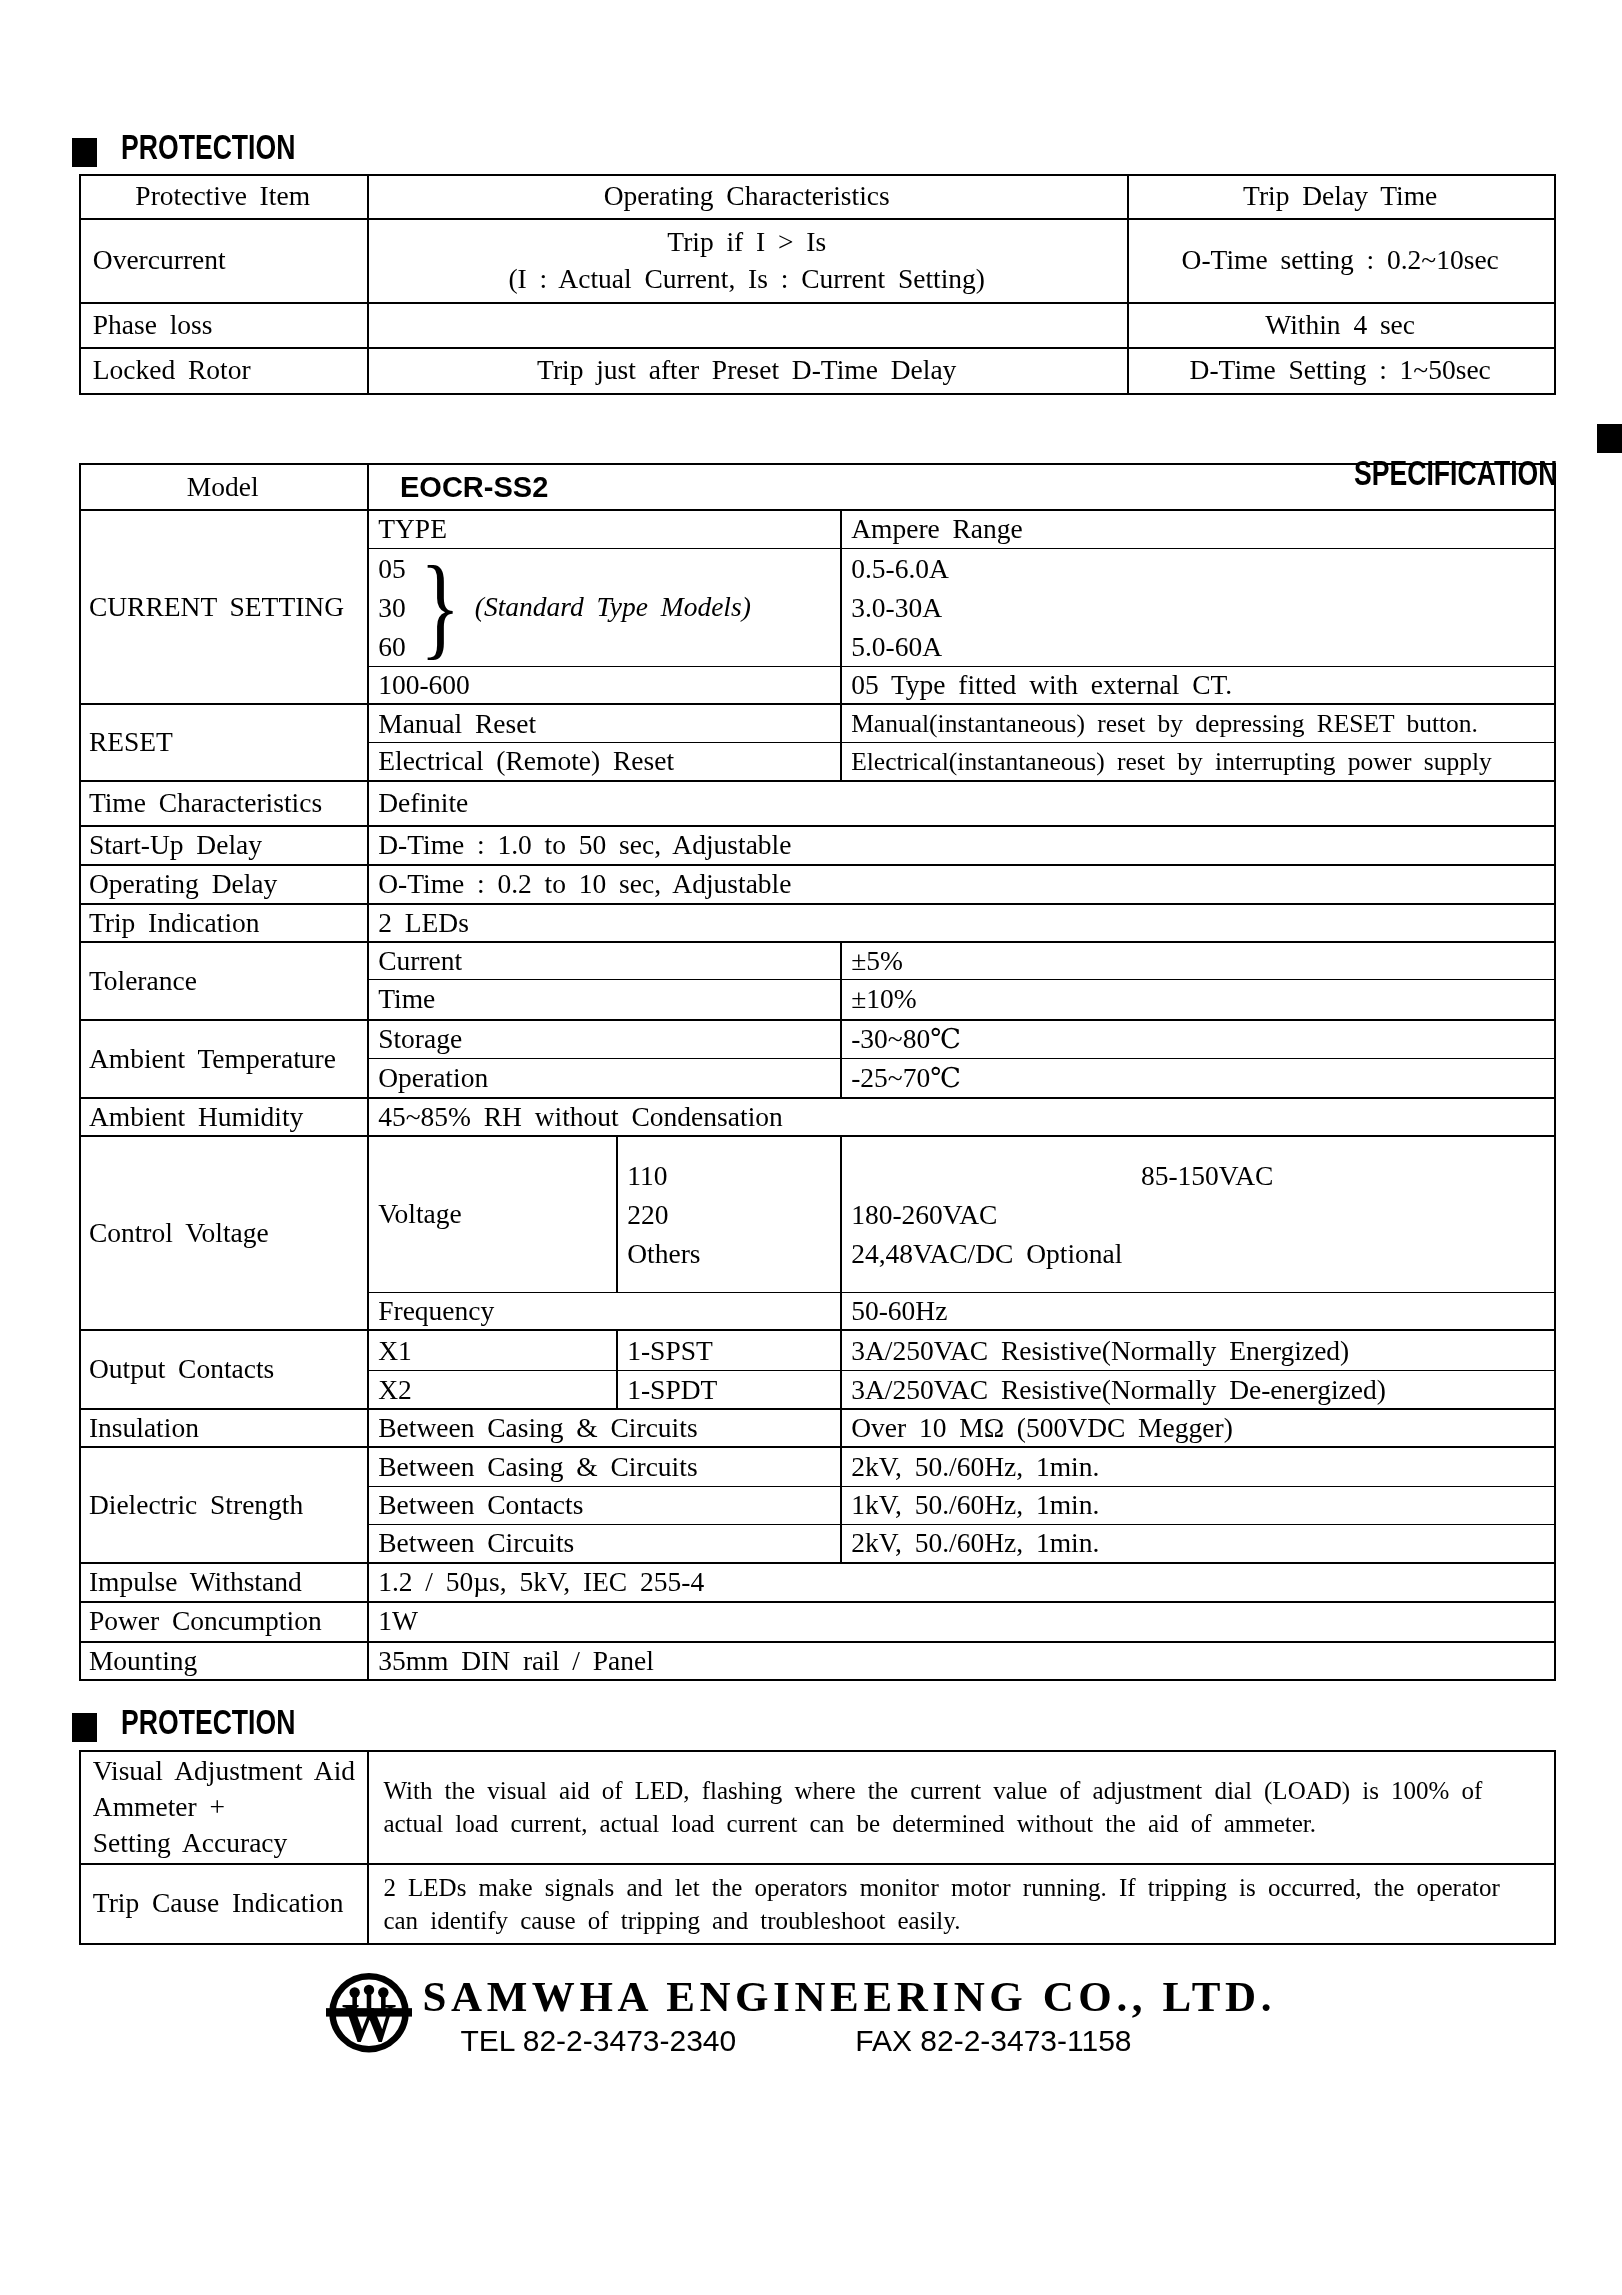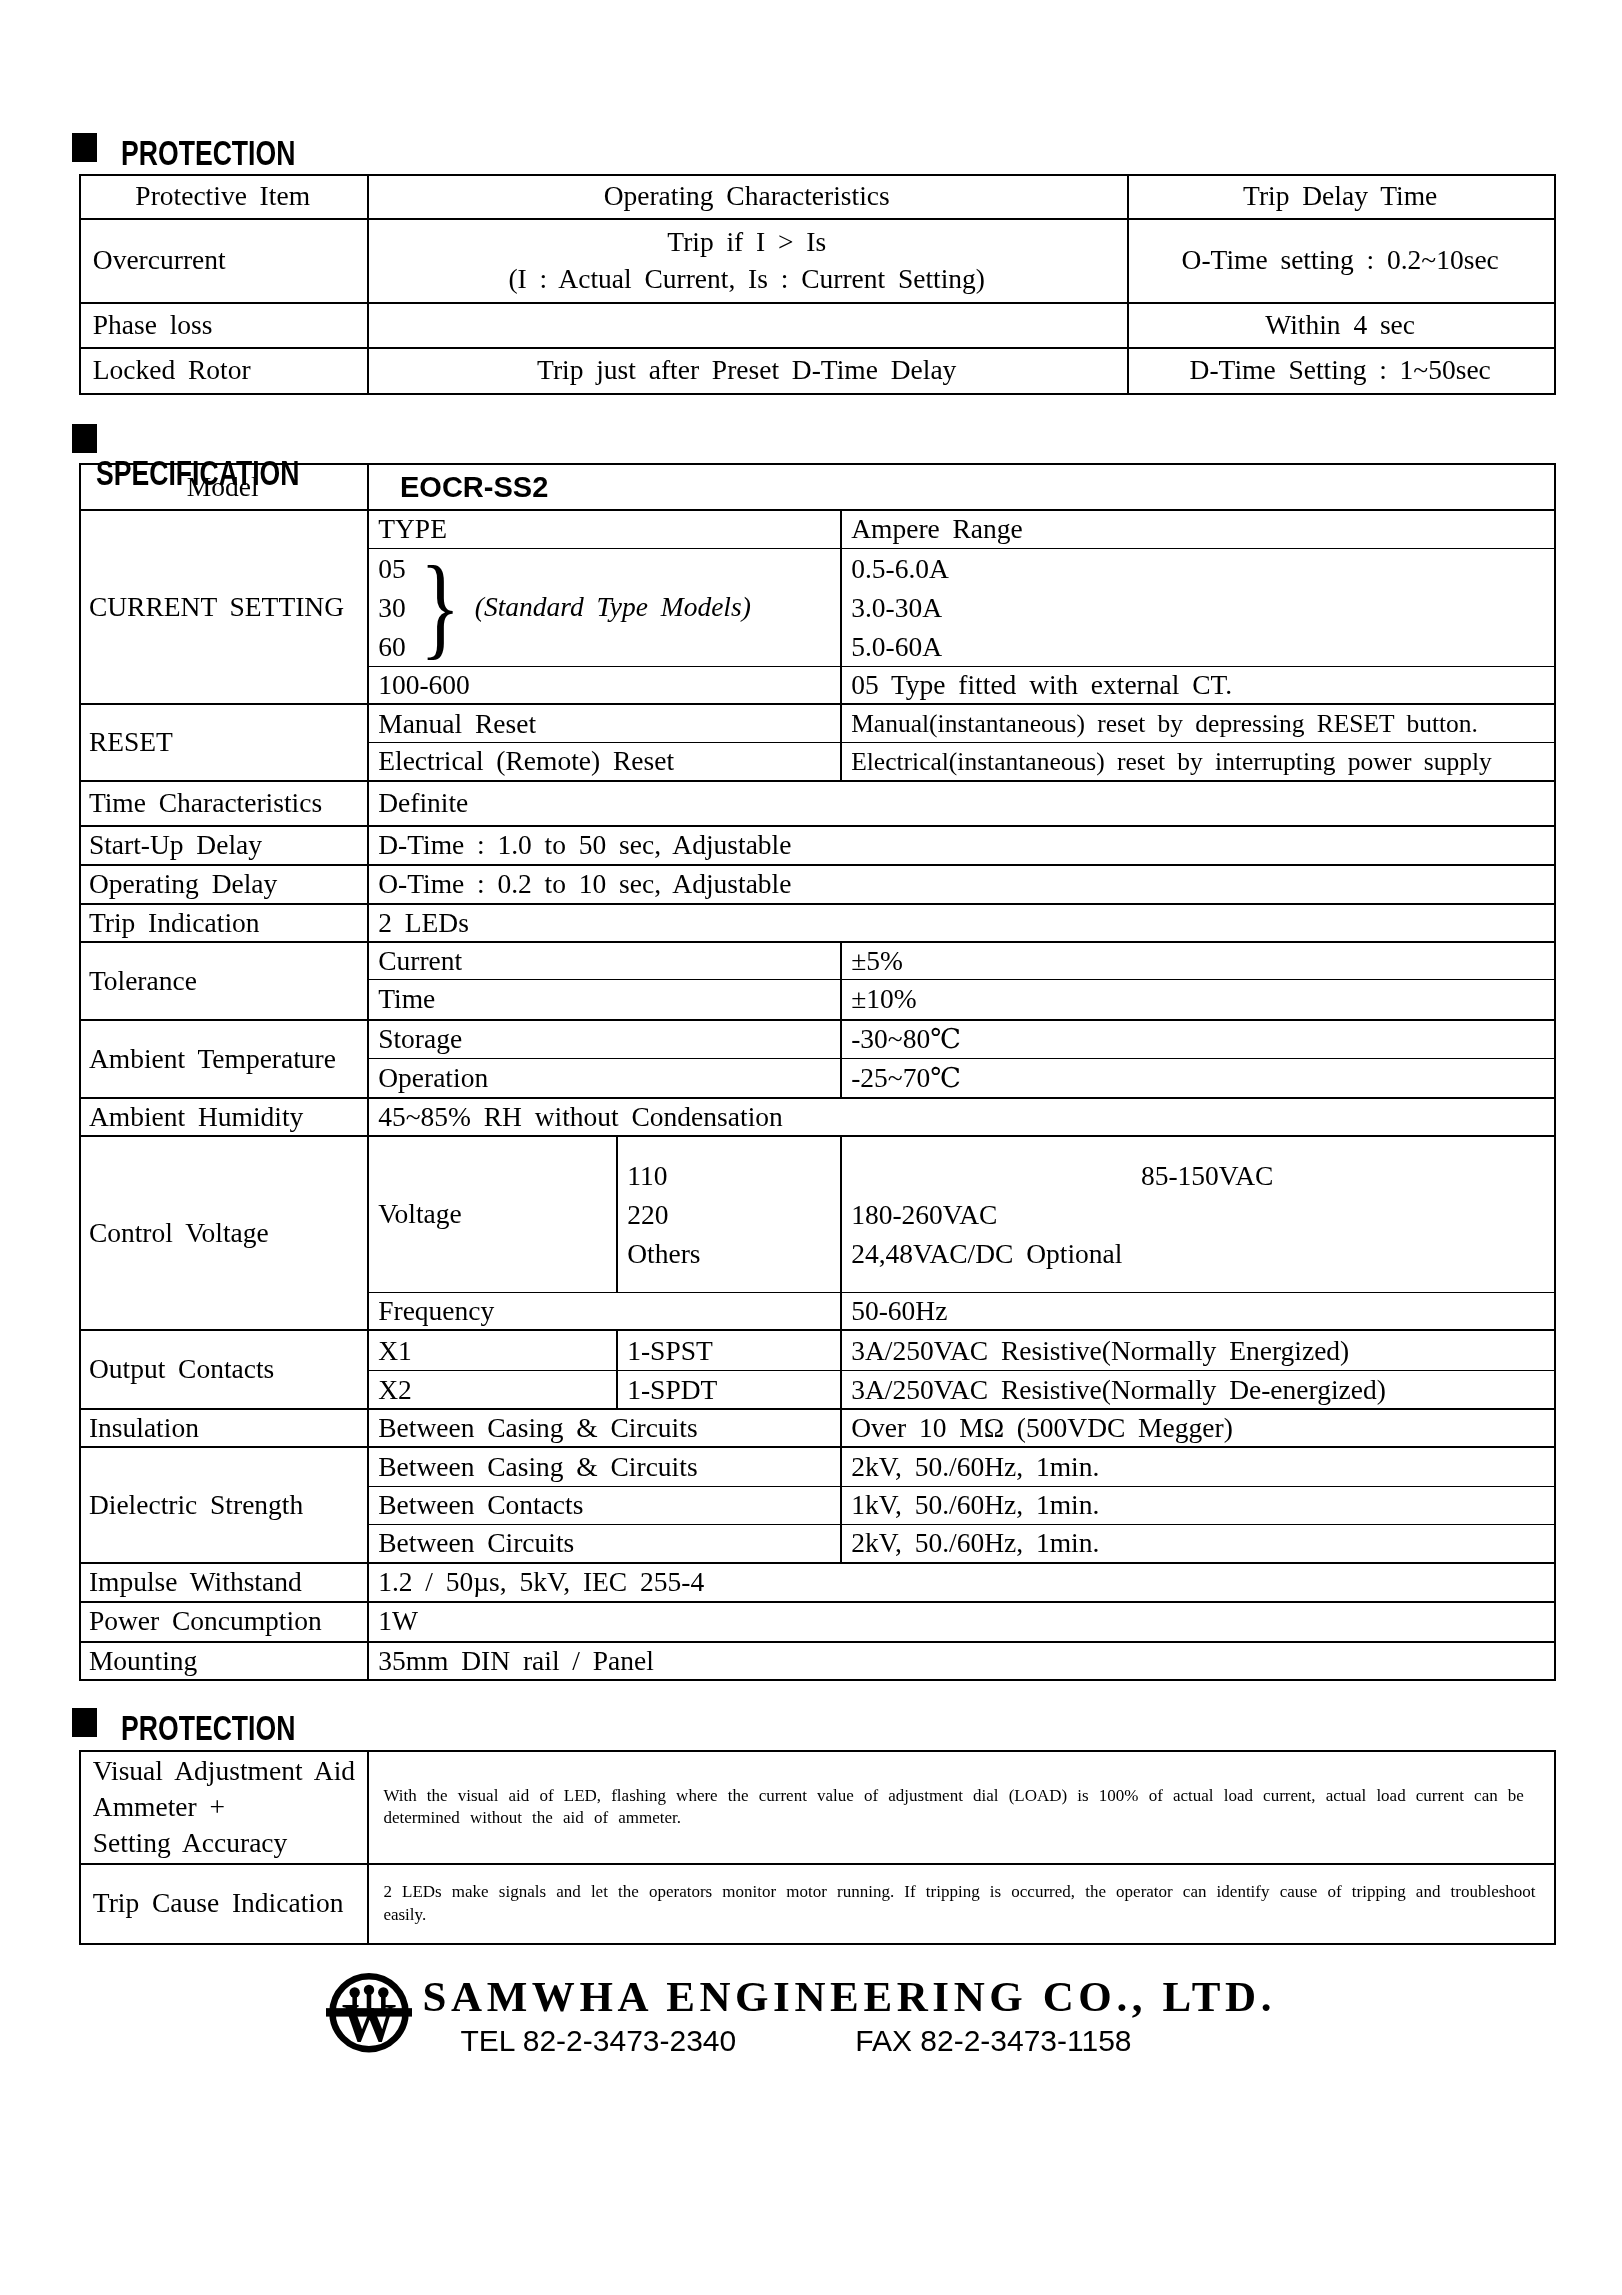--- a/index.html
+++ b/index.html
@@ -5,21 +5,21 @@
   * { box-sizing: border-box; }
   html,body { margin:0; padding:0; }
   body {
     width:1622px; height:2295px; background:#ffffff; color:#000;
     font-family:"Liberation Serif","DejaVu Serif",serif;
     -webkit-font-smoothing:antialiased;
   }
   .page { position:relative; width:1622px; height:2295px; overflow:hidden; }
 
   
-  .sec-title { display:flex; align-items:flex-start; margin-left:72px; height:34px; }
+  .sec-title { display:flex; align-items:flex-end; margin-left:72px; height:34px; }
   .sq { width:25px; height:29px; background:#000; flex:none; }
   .ttl {
     font-family:"Liberation Sans","DejaVu Sans",sans-serif; font-weight:bold;
     font-size:35px; letter-spacing:0px; white-space:nowrap;
     transform:scaleX(0.76); transform-origin:0 50%; margin-left:23.6px;
   }
 
   
   table.tbl { border-collapse:collapse; table-layout:fixed; margin-left:79px; width:1475px;
               font-size:27.5px; border:2.6px solid #000; }
@@ -39,21 +39,21 @@
   .cs-brace { font-size:84px; font-weight:400; transform:scaleY(1.35); margin:0 3.9px 0 14.4px; }
   .cs-note { margin-left:10.5px;font-style:italic; }
   .lines60 > div { line-height:39px; }
   .ind { padding-left:13px;text-align:center; }
 
   
   .model-val { font-family:"Liberation Sans","DejaVu Sans",sans-serif; font-weight:bold;
                font-size:29px; padding-left:31px !important; }
 
   
-  .para { font-size:17px; line-height:37px; padding:5.2px 13px 5.2px 14.4px !important; word-spacing:3.9px; }
+  .para { font-size:25px; line-height:37px; padding:5.2px 13px 5.2px 14.4px !important; word-spacing:3.9px; }
   .lblines { line-height:36px; }
 
   
   .footer { display:flex; align-items:flex-start; margin:26px 0 0 326px; }
   .logo { width:86px; height:86px; flex:none; display:block; }
   .f-text { margin-left:10.5px; }
   .f-name { font-family:"Liberation Serif","DejaVu Serif",serif; font-weight:bold;
             font-size:43px; letter-spacing:4.6px; line-height:52px; white-space:nowrap; }
   .f-contact { display:flex; gap:119px; margin-left:38px; margin-top:1.3px;
                font-family:"Liberation Sans","DejaVu Sans",sans-serif; font-size:30px; line-height:34px; }

